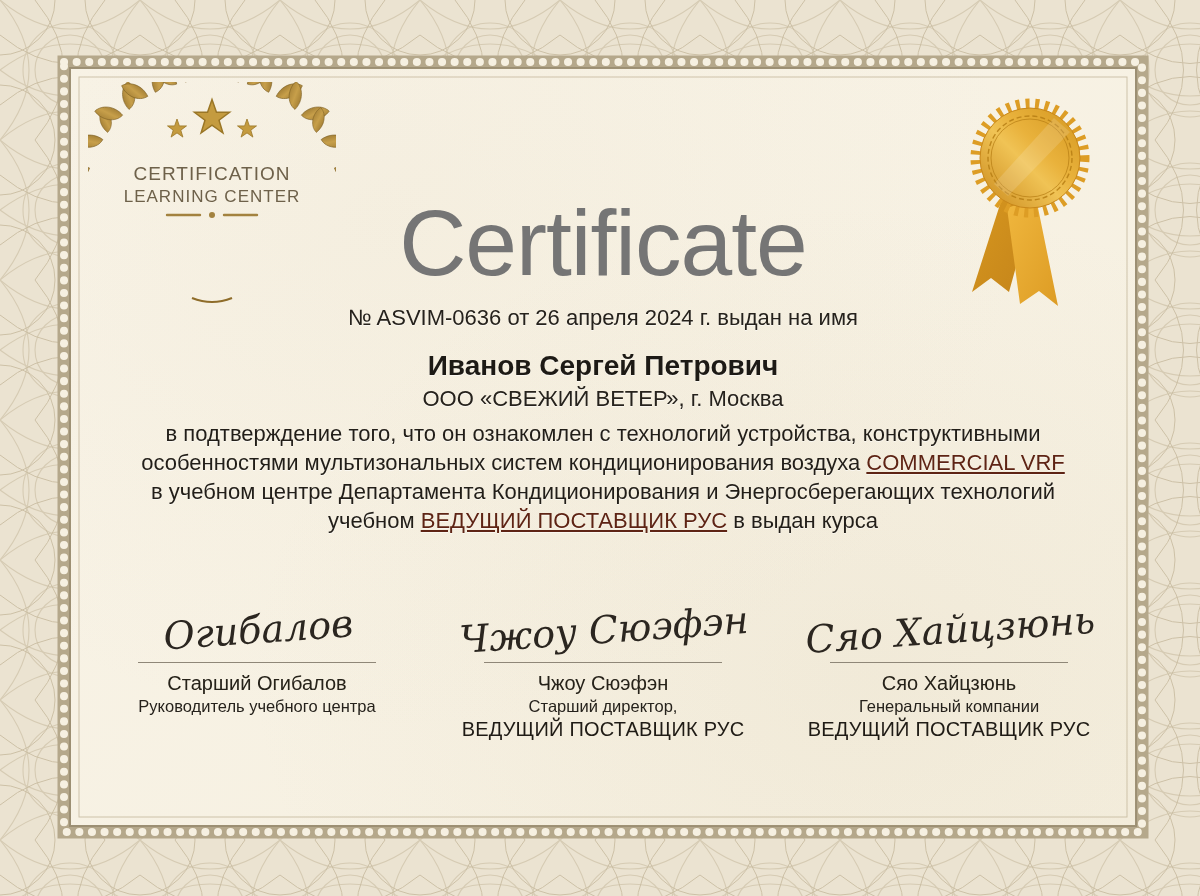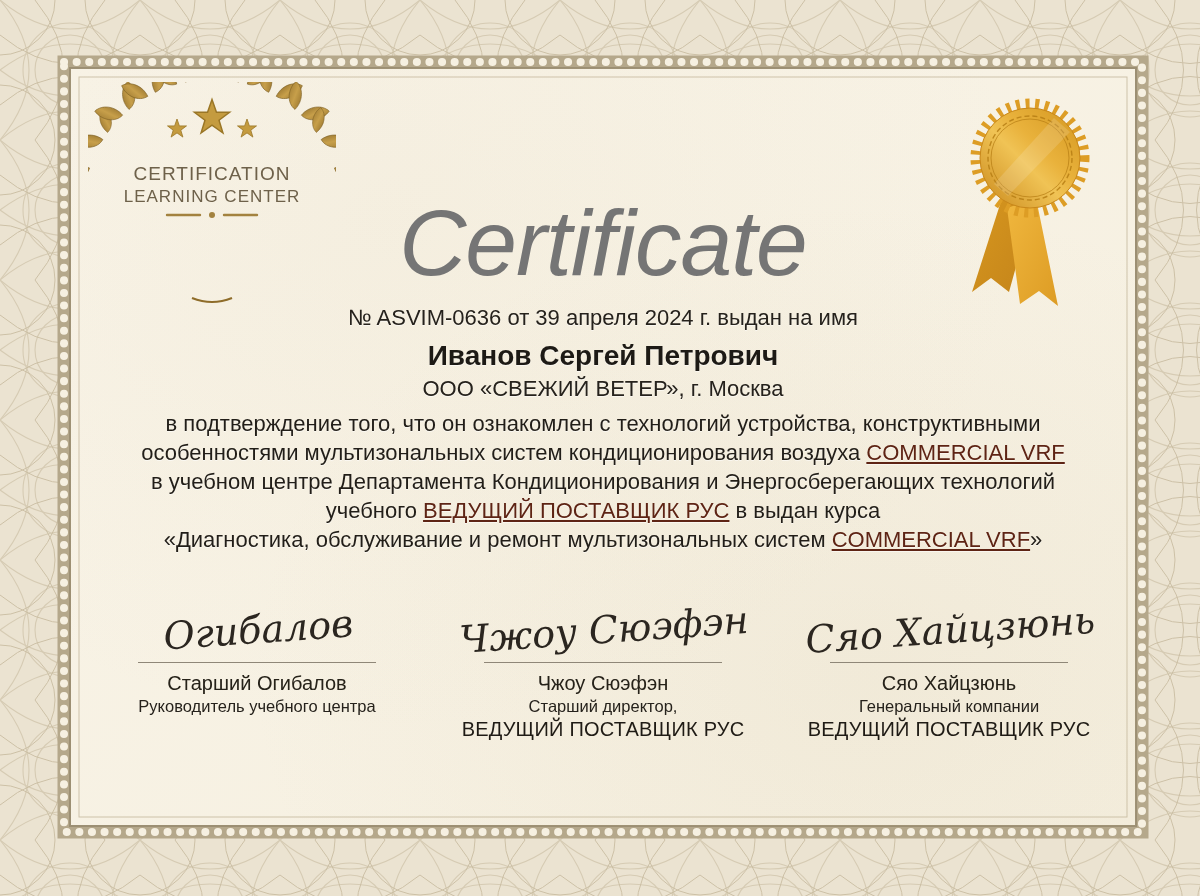--- a/index.html
+++ b/index.html
@@ -17,30 +17,30 @@
     background:
       radial-gradient(ellipse at 30% 20%, rgba(214,199,165,0.10), rgba(0,0,0,0) 60%),
       radial-gradient(ellipse at 75% 80%, rgba(205,189,152,0.12), rgba(0,0,0,0) 55%);
   }
   .logo-wrap{position:absolute;left:18px;top:14px;width:248px;height:224px;}
   .medal-wrap{position:absolute;left:880px;top:28px;width:162px;height:232px;}
   .logo-wrap svg,.medal-wrap svg{display:block;width:100%;height:100%;}
 
   .title{
     margin:128px auto 0 auto;
-    font-style:italic;font-weight:400;
+    font-weight:400;
     font-size:93px;line-height:1.02;letter-spacing:-1px;
     color:#757575;
   }
   .issue-line{
     margin-top:14px;font-size:22px;line-height:1.2;color:#26221c;
     text-shadow:0 1px 0 rgba(255,255,255,0.55);
   }
   .recipient-name{
-    margin-top:9px;font-size:28px;font-weight:700;color:#1d1a15;
+    margin-top:19px;font-size:28px;font-weight:700;color:#1d1a15;
     text-shadow:0 1px 0 rgba(255,255,255,0.55);
   }
   .recipient-company{
     margin-top:4px;font-size:22px;color:#26221c;
     text-shadow:0 1px 0 rgba(255,255,255,0.55);
   }
   .body-par{
     margin-top:7px;font-size:22px;line-height:29px;color:#221e18;
     text-shadow:0 1px 0 rgba(255,255,255,0.55);
   }
@@ -194,31 +194,30 @@
         <circle cx="80" cy="62" r="50" fill="url(#goldface)" stroke="#c8871a" stroke-width="1"></circle>
 
         <circle cx="80" cy="62" r="42" fill="none" stroke="#b67e14" stroke-width="1.4" stroke-dasharray="5 3" opacity="0.85"></circle>
         <circle cx="80" cy="62" r="39" fill="none" stroke="#b67e14" stroke-width="0.9" opacity="0.8"></circle>
 
         <path d="M44,88 L104,22 L120,36 L58,100 Z" fill="#ffffff" opacity="0.14"></path>
       </svg>
     </div>
 
     <div class="title">Certificate</div>
-    <div class="issue-line">№ ASVIM-0636 от 39 апреля 2024 г. выдан на имя</div>
+    <div class="issue-line">№ ASVIM-0636 от 26 апреля 2024 г. выдан на имя</div>
 
     <div class="recipient-name">Иванов Сергей Петрович</div>
     <div class="recipient-company">ООО «СВЕЖИЙ ВЕТЕР», г. Москва</div>
 
     <div class="body-par">
       <div>в подтверждение того, что он ознакомлен с технологий устройства, конструктивными</div>
       <div><span>особенностями мультизональных систем кондиционирования воздуха </span><span class="accent">COMMERCIAL VRF</span></div>
       <div>в учебном центре Департамента Кондиционирования и Энергосберегающих технологий</div>
-      <div><span>учебного </span><span class="accent">ВЕДУЩИЙ ПОСТАВЩИК РУС</span><span> в выдан курса</span></div>
-      <div><span>«Диагностика, обслуживание и ремонт мультизональных систем </span><span class="accent">COMMERCIAL VRF</span><span>»</span></div>
+      <div><span>учебном </span><span class="accent">ВЕДУЩИЙ ПОСТАВЩИК РУС</span><span> в выдан курса</span></div>
     </div>
 
     <div class="sign-row">
 
       <div class="sign-col">
         <div class="sign-script">Огибалов</div>
         <div class="sign-line"></div>
         <div class="sign-name">Старший Огибалов</div>
         <div class="sign-role">Руководитель учебного центра</div>
         <div class="sign-company"></div>

